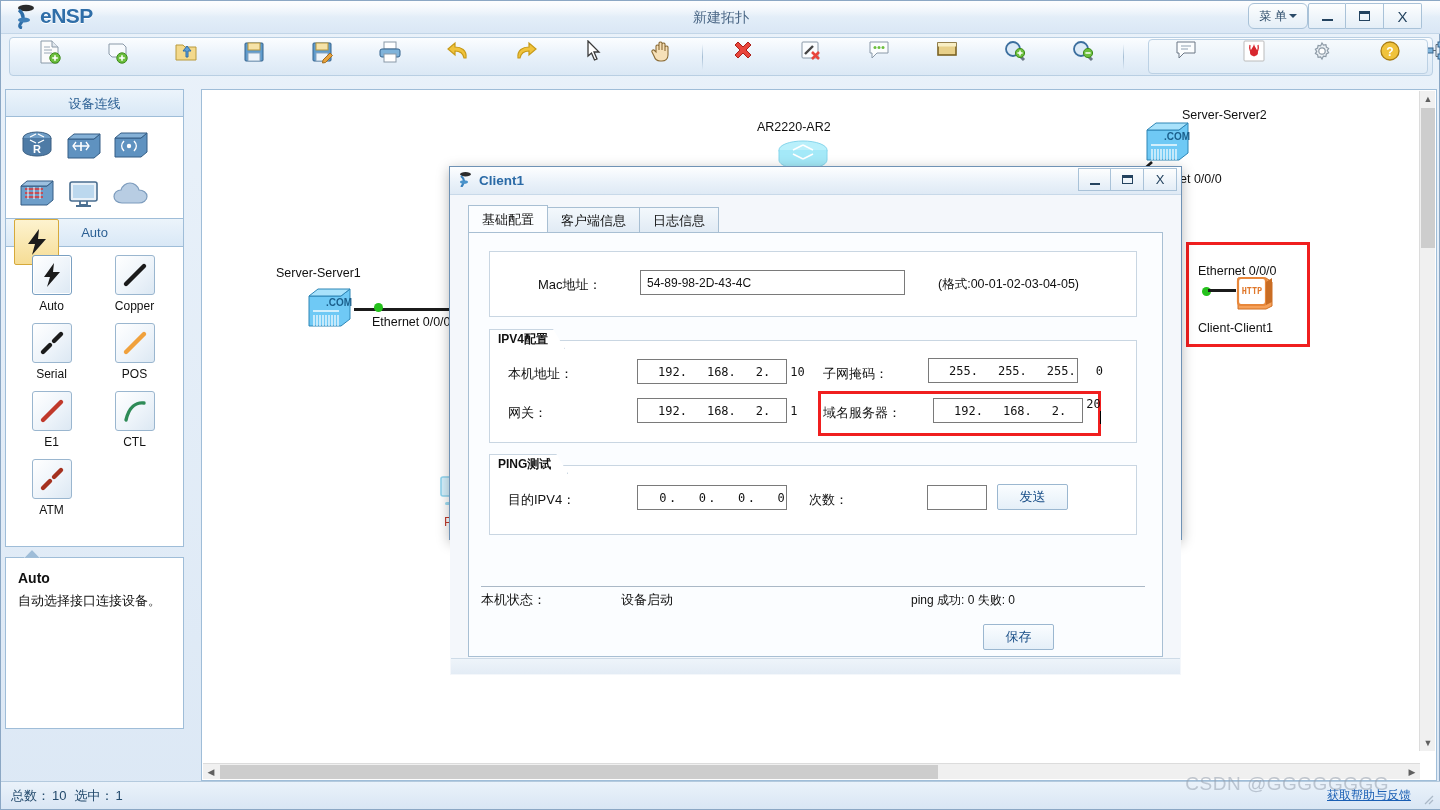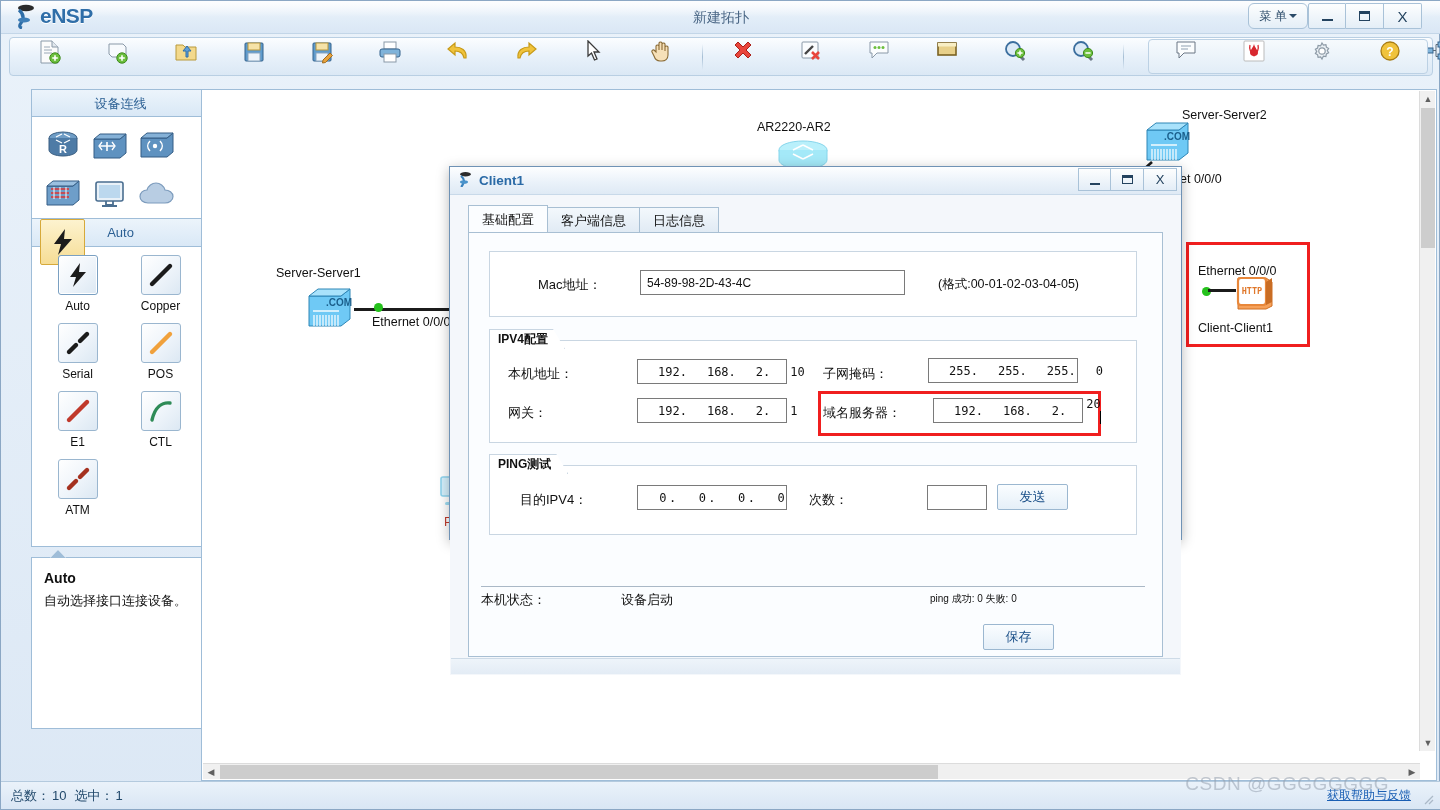--- a/index.html
+++ b/index.html
@@ -87,21 +87,21 @@
     width: 1px; height: 26px; margin: 0 6px;
     background: linear-gradient(180deg,rgba(160,185,210,0),#a6bed4,rgba(160,185,210,0));
   }
   .tb-right { position: absolute; right: 4px; top: 1px; height: 35px;
     display:flex; align-items:center;
     border:1px solid #bcd1e4; border-radius: 4px;
     background: linear-gradient(180deg,#f6fafd,#e2edf7); padding: 0 3px; }
 
   
   .left-panel {
-    position: absolute; left: 4px; top: 88px; width: 179px; height: 690px; margin-left: 26px;
+    position: absolute; left: 4px; top: 88px; width: 179px; height: 690px;
   }
   .panel-hdr {
     height: 28px; line-height: 27px; text-align: center;
     color: #2b5f93; font-size: 13px;
     border: 1px solid #9fbdd8;
     background: linear-gradient(180deg,#ecf4fb 0%,#d9e8f6 100%);
   }
   .dev-box {
     border: 1px solid #9fbdd8; border-top: none; background: #fff;
     height: 102px; padding: 6px 8px;
@@ -784,21 +784,21 @@
               <span>.</span>
             <span class="oct">2</span>
               <span>.</span>
             <span class="oct caret-text">20</span>
           </div>
         </div>
 
         <div class="group" style="left:20px; top:232px; width:648px; height:70px;">
           <div class="group-cap">PING测试</div>
 
-          <div class="fld-label" style="left:18px; top:25px;margin-left:12px;">目的IPV4：</div>
+          <div class="fld-label" style="left:18px; top:25px;">目的IPV4：</div>
           <div class="txtbox ipbox" style="left:147px; top:19px; width:150px; height:25px; justify-content:space-around;">
             <span class="oct">0</span>
               <span>.</span>
             <span class="oct">0</span>
               <span>.</span>
             <span class="oct">0</span>
               <span>.</span>
             <span class="oct">0</span>
           </div>
 
@@ -809,21 +809,21 @@
 
           <div class="btn" style="left:507px; top:18px; width:71px; height:26px;">
             <span>发送</span>
           </div>
         </div>
 
         <div class="hr" style="left:12px; top:353px; width:664px;"></div>
 
         <div class="fld-label" style="left:12px; top:358px;">本机状态：</div>
         <div class="fld-label" style="left:152px; top:358px;">设备启动</div>
-        <div class="fld-label" style="left:461px; top:359px; font-size:10px;text-align:center;">ping 成功: 0 失败: 0</div>
+        <div class="fld-label" style="left:442px; top:359px; font-size:12px;text-align:center;">ping 成功: 0 失败: 0</div>
 
         <div class="btn" style="left:514px; top:391px; width:71px; height:26px;">
           <span>保存</span>
         </div>
       </div>
 
       <div class="dlg-footer"></div>
     </div>
   </div>
 

